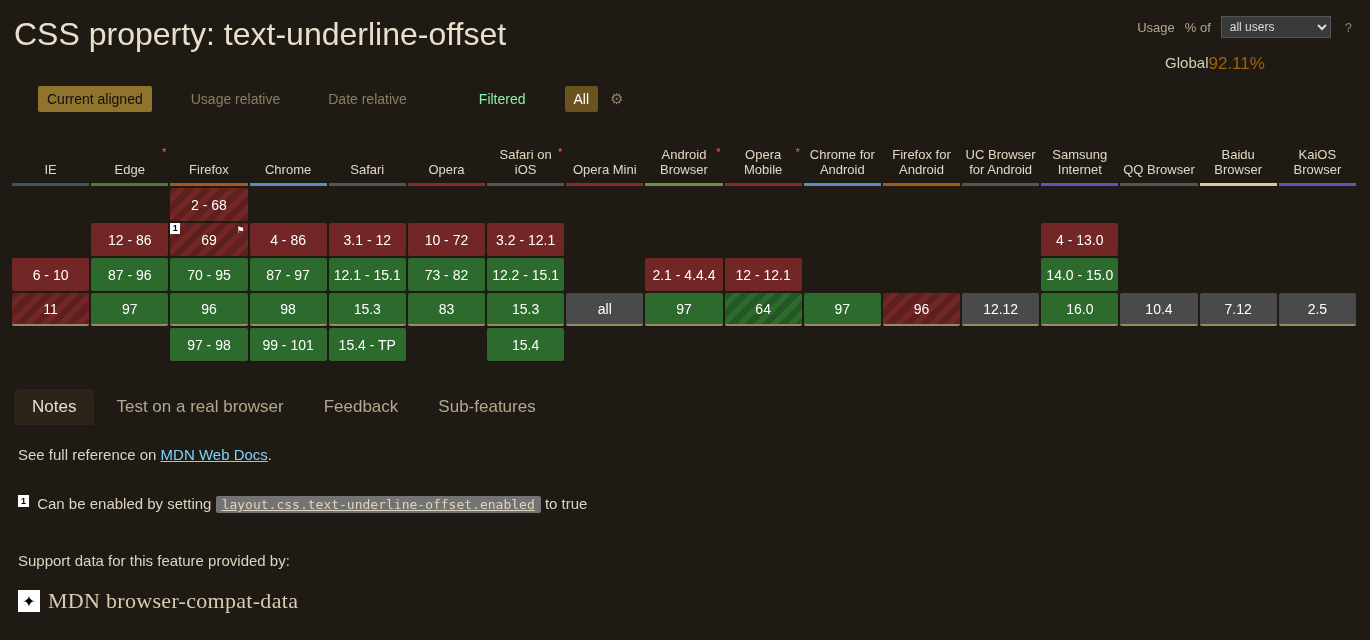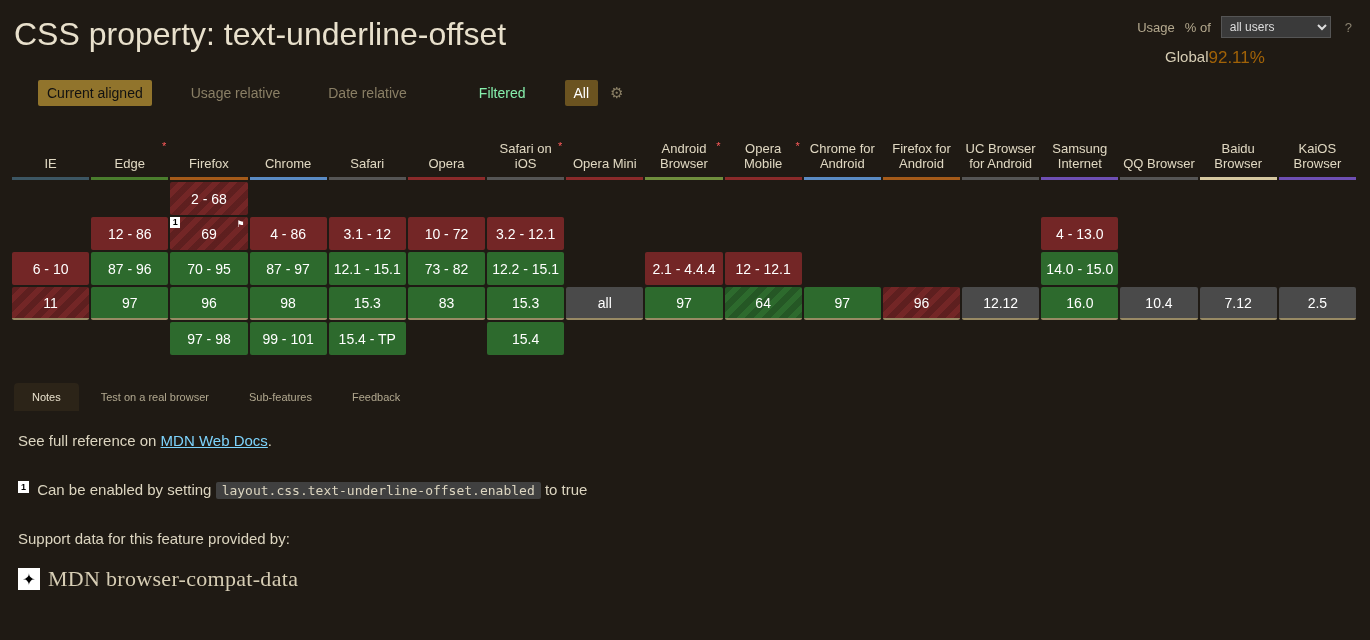--- a/index.html
+++ b/index.html
@@ -1,20 +1,20 @@
 <!DOCTYPE html>
 <html><head>
 <meta charset="utf-8">
 <style>
 * { margin:0; padding:0; box-sizing:border-box; }
 body { font-family:-apple-system,BlinkMacSystemFont,"Segoe UI",Helvetica,Arial,sans-serif; background:#1f1a14; color:#dcd4c0; width:1370px; height:640px; overflow:hidden; font-size:15px; }
 .header { display:flex; justify-content:space-between; padding:16px 14px 0 14px; }
 h1 { font-size:32px; font-weight:400; color:#e8e0cc; }
 .usage-block { text-align:right; font-size:13px; color:#b4a98e; min-width:260px; }
-.usage-row { display:flex; justify-content:flex-end; align-items:center; gap:10px; margin-bottom:10px; }
+.usage-row { display:flex; justify-content:flex-end; align-items:center; gap:10px; margin-bottom:16px; }
 select { background:#3a3a3a; color:#ddd; border:1px solid #555; padding:2px 4px; font-size:12px; width:110px; }
 .qmark { color:#8a8270; cursor:pointer; padding:0 4px; }
 .global-row { display:flex; justify-content:center; padding-right:22px; }
 .global-label { font-size:15px; color:#d6cdb4; }
 .percent { color:#a16207; font-size:17px; }
 .filters { display:flex; gap:6px; padding:12px 14px 4px 14px; align-items:center; }
 .fbtn { padding:5px 9px; font-size:14px; color:#8a7f65; cursor:pointer; border-radius:2px;margin-left:24px; }
 .fbtn.active { background:#91742c; color:#111; }
 .fbtn.all { background:#6b5320; color:#fff; }
 .fbtn.disabled { color:#86efac; }
@@ -28,25 +28,25 @@
 .empty{background:transparent}
 .sup-no{background:#732626}
 .sup-yes{background:#2d6a2d}
 .sup-unk{background:#4a4a4a}
 .hatched { background:repeating-linear-gradient(135deg, rgba(0,0,0,0.18) 0 6px, transparent 6px 12px), #732626; }
 .hatched-g { background:repeating-linear-gradient(135deg, rgba(0,0,0,0.18) 0 6px, transparent 6px 12px), #2d6a2d; }
 .note-mark { position:absolute; top:0; left:0; background:#fff; color:#000; font-size:9px; font-weight:bold; width:10px; height:11px; line-height:11px; }
 .flag-mark { position:absolute; top:2px; right:3px; font-size:9px; }
 .row-cur td { border-bottom:2px solid #988a64; }
 .tabs { display:flex; gap:4px; padding:26px 14px 6px 14px; }
-.tab { padding:8px 18px; font-size:11px; color:#b1a88f; border-radius:4px 4px 0 0; cursor:pointer; }
+.tab { padding:8px 18px; font-size:17px; color:#b1a88f; border-radius:4px 4px 0 0; cursor:pointer; }
 .tab.active { background:#2c2418; color:#e8e0cc; }
 .notes { padding:10px 18px; font-size:15px; line-height:1.8; color:#dcd5c0; }
 .notes a { color:#7dd3fc; text-decoration:underline; }
-code { background:#404040; padding:1px 6px; border-family:monospace; font-size:13px; font-family:monospace; border-radius:2px; }
+code { background:#737373; padding:1px 6px; border-family:monospace; font-size:13px; font-family:monospace; border-radius:2px;text-decoration:underline; }
 .logo-row { display:flex; align-items:center; gap:8px; padding:4px 18px; }
 .logo-box { width:22px; height:22px; background:#fff; display:flex; align-items:center; justify-content:center; color:#000; font-size:16px; }
 .compat-data { font-family:"Times New Roman",serif; font-size:22px; color:#d6cdb4; letter-spacing:0.3px; }
 .sup-idx { display:inline-block; background:#fff; color:#000; width:11px; height:12px; line-height:12px; text-align:center; font-size:9px; font-weight:bold; vertical-align:text-top; margin-right:4px;}
 </style>
 </head>
 <body>
 
 <div class="header">
   <h1>CSS property: text-underline-offset</h1>
@@ -193,29 +193,29 @@
           <td class="empty"></td>
           <td class="empty"></td>
         </tr>
       </tbody>
   </table>
 </div>
 
 <div class="tabs" id="tabs-row">
     <div class="tab active">Notes</div>
     <div class="tab">Test on a real browser</div>
+    <div class="tab">Feedback</div>
     <div class="tab">Sub-features</div>
-    <div class="tab">Feedback</div>
   </div>
 
 <div class="notes">
   <p>
     <span>See full reference on </span><a href="#">MDN Web Docs</a><span>.</span>
   </p>
   <p style="margin-top:22px">
     <span class="sup-idx">1</span><span> Can be enabled by setting </span><code>layout.css.text-underline-offset.enabled</code><span> to true</span>
   </p>
-  <p style="margin-top:22px">Support data for this feature provided by:</p>
+  <p style="margin-top:30px">Support data for this feature provided by:</p>
 </div>
 <div class="logo-row">
   <div class="logo-box">✦</div>
   <span class="compat-data">MDN browser-compat-data</span>
 </div>
 
 </body></html>

